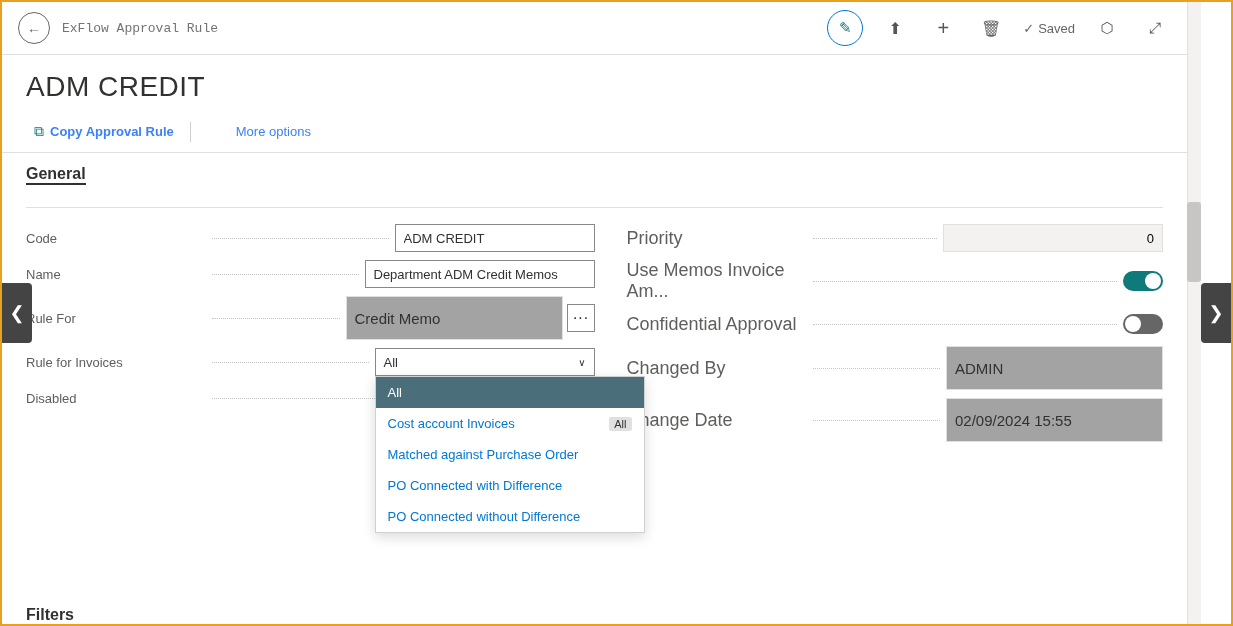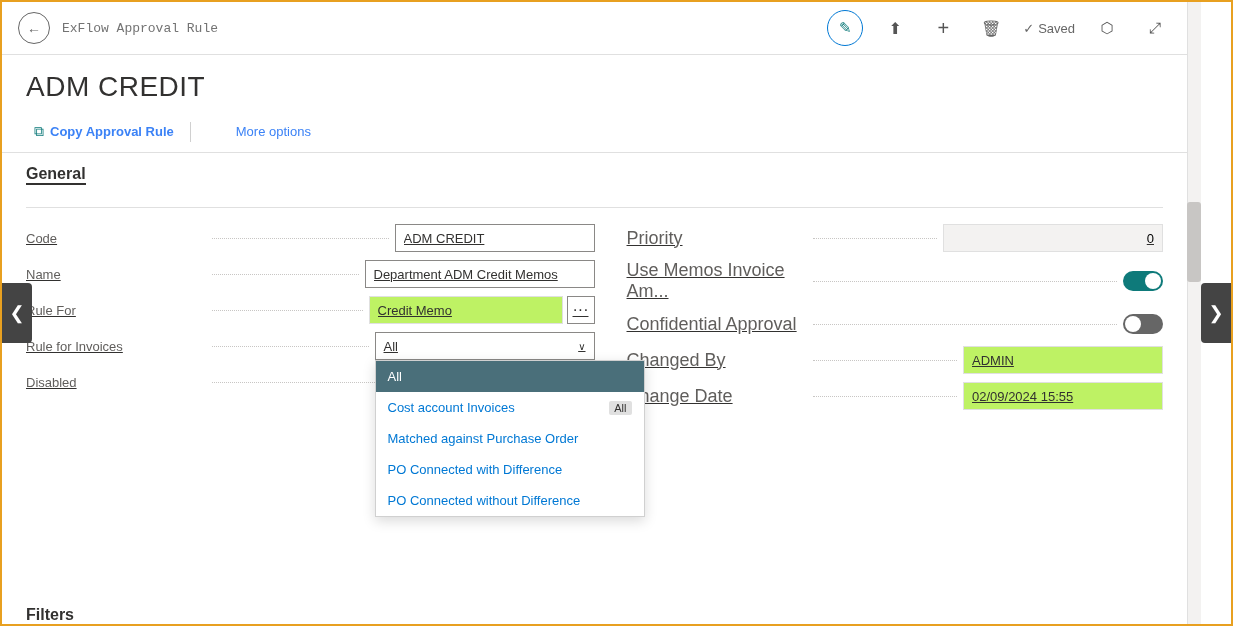--- a/index.html
+++ b/index.html
@@ -223,21 +223,20 @@
       border-top: 1px solid #e0e0e0;
       margin-bottom: 12px;
     }
 
     
     .form-grid {
       display: grid;
       grid-template-columns: 1fr 1fr;
       gap: 0;
       width: 100%;
-      text-decoration: underline;
     }
 
     .form-col {
       display: flex;
       flex-direction: column;
       gap: 0;
     }
 
     .form-row {
       display: flex;
@@ -266,27 +265,27 @@
       border: 1px solid #8a8886;
       padding: 4px 8px;
       font-size: 13px;
       color: #323130;
       background: #fff;
       min-width: 200px;
       height: 28px;
     }
 
     .form-input-readonly {
-      background: #bef264;
+      background: #a3a3a3;
       border: 1px solid #e0e0e0;
       padding: 4px 8px;
-      font-size: 13px;
+      font-size: 15px;
       color: #323130;
       min-width: 200px;
-      height: 28px;
+      height: 44px;
     }
 
     .rule-for-container {
       display: flex;
       align-items: center;
       gap: 4px;
     }
 
     .ellipsis-btn {
       width: 28px;

